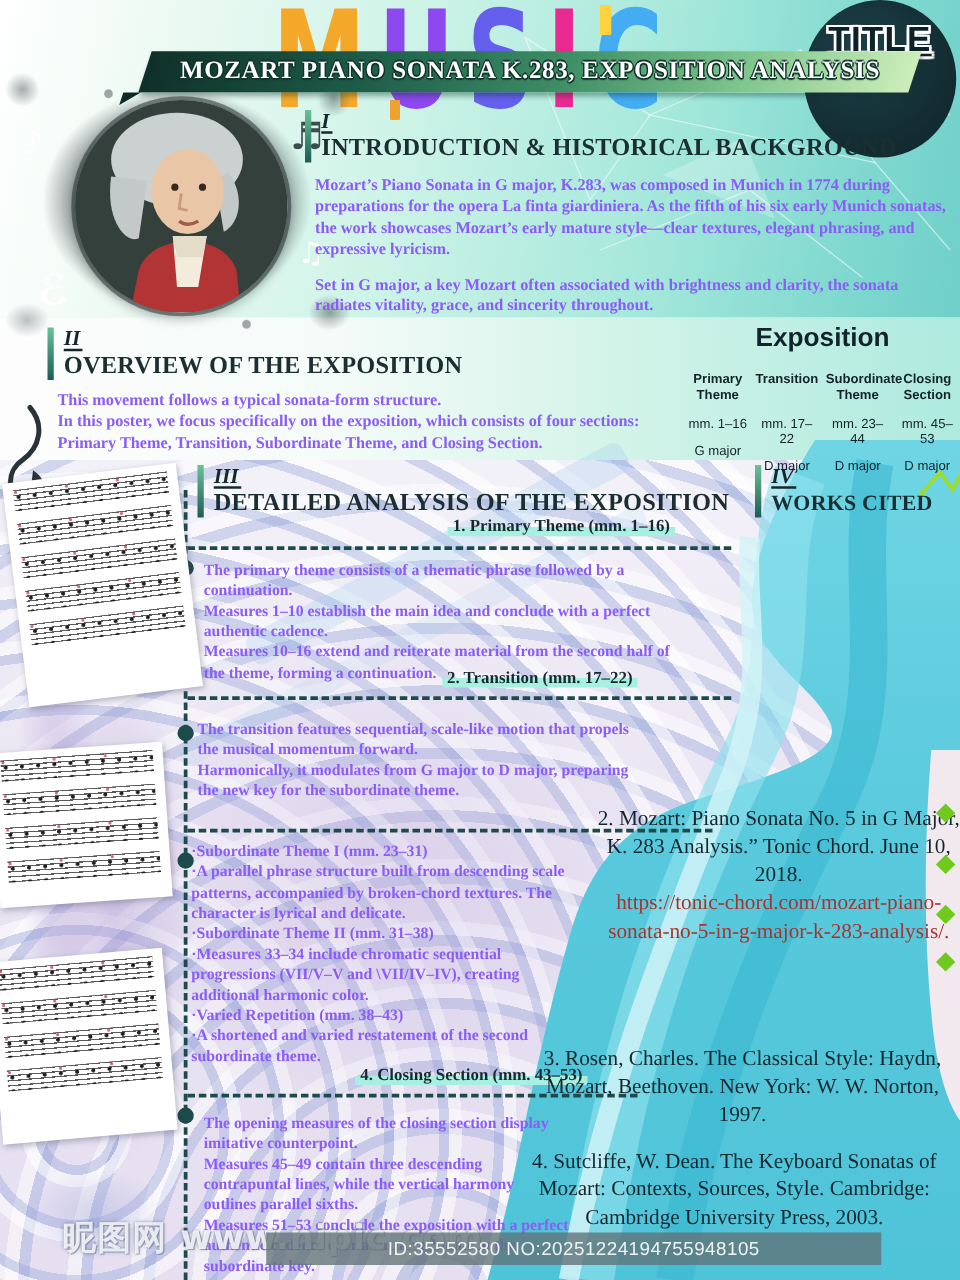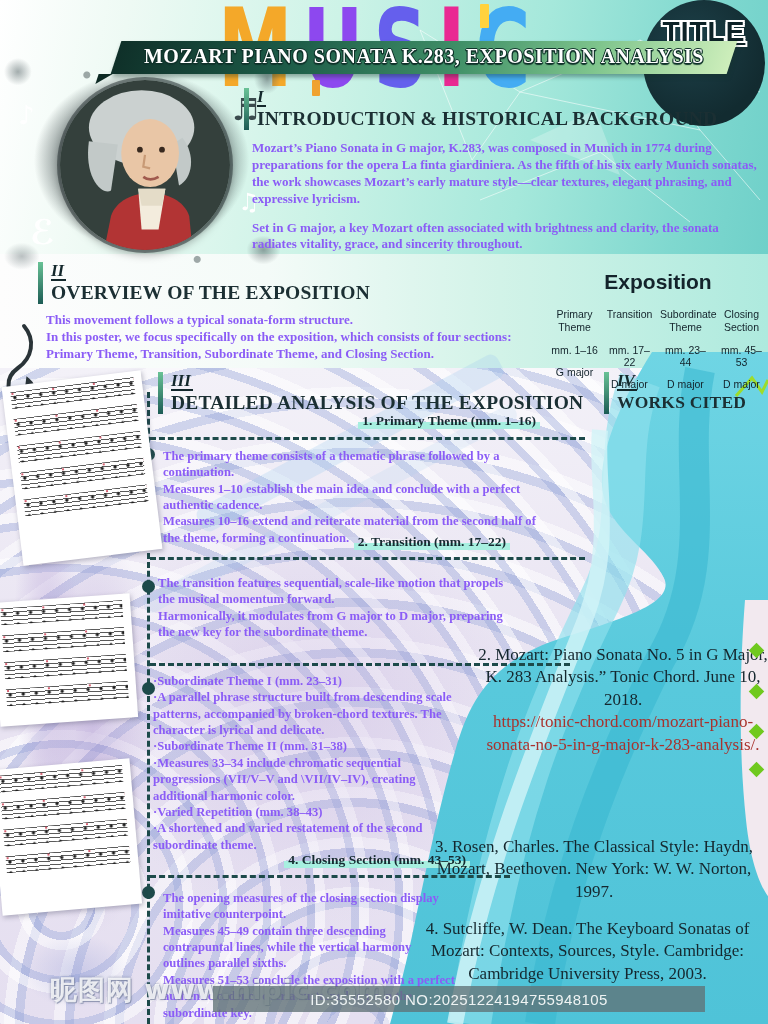--- a/index.html
+++ b/index.html
@@ -67,21 +67,21 @@
     color:#14282c;border-bottom:2.5px solid #14282c;padding:0 2px 0 0;}
   .sec-title{font-weight:700;font-size:19.5px;line-height:23px;color:#1b2f33;letter-spacing:.2px;}
   .body-text{font-weight:700;color:#8b5cf6;}
   .body-text div{margin:0;}
 
   
   .expo{font-family:"Liberation Sans",sans-serif;color:#13232b;}
   .expo .title{text-align:center;font-weight:700;font-size:21px;margin-bottom:14px;}
   .expo .grid{display:flex;gap:6px;}
   .expo .col{width:51px;text-align:center;}
-  .expo .cname{font-weight:400;font-size:10.5px;line-height:12.5px;height:28px;}
+  .expo .cname{font-weight:700;font-size:10.5px;line-height:12.5px;height:28px;}
   .expo .cmm{font-size:10.5px;margin-top:8px;}
   .expo .ckey{font-size:10.5px;margin-top:10px;}
 
   
   .dashv{border-left:3px dashed #1d4a4a;}
   .dashh{border-top:3px dashed #1d4a4a;}
   .dot{width:13px;height:13px;border-radius:50%;background:#1d4a4a;}
   .sub-head{text-align:right;font-weight:700;font-size:13.5px;color:#152a30;}
   .sub-head span{background:linear-gradient(transparent 54%,#a7efe0 54%);padding:0 4px 1px 4px;}
   .s3-body{font-size:12.6px;line-height:1.3;}
@@ -209,21 +209,21 @@
     <div>
       <div><span class="numeral">II</span></div>
       <div class="sec-title">OVERVIEW OF THE EXPOSITION</div>
     </div>
   </div>
   <div class="abs z4 body-text" style="left:46px;top:312px;width:500px;font-size:13px;line-height:1.3;">
     <div>This movement follows a typical sonata-form structure.</div>
     <div>In this poster, we focus specifically on the exposition, which consists of four sections: Primary Theme, Transition, Subordinate Theme, and Closing Section.</div>
   </div>
 
-  <div class="abs z4 expo" style="left:550px;top:270px;width:216px;">
+  <div class="abs z4 expo" style="left:550px;top:259px;width:216px;">
     <div class="title">Exposition</div>
     <div class="grid">
       <div class="col">
         <div class="cname">Primary Theme</div>
         <div class="cmm">mm. 1–16</div>
         <div class="ckey">G major</div>
       </div>
       <div class="col">
         <div class="cname">Transition</div>
         <div class="cmm">mm. 17–22</div>

